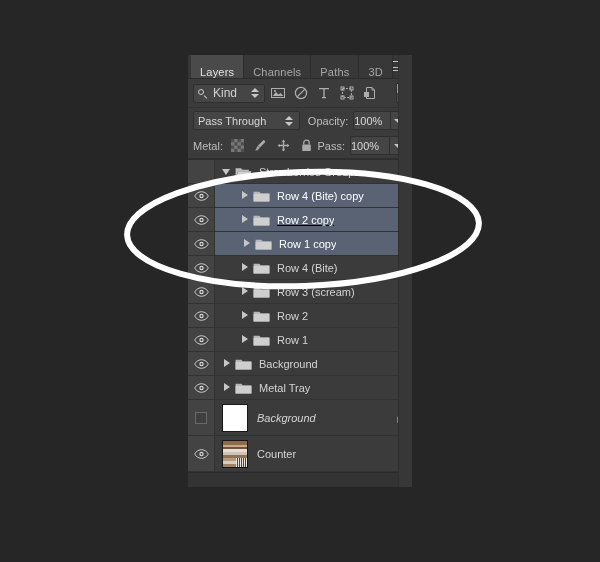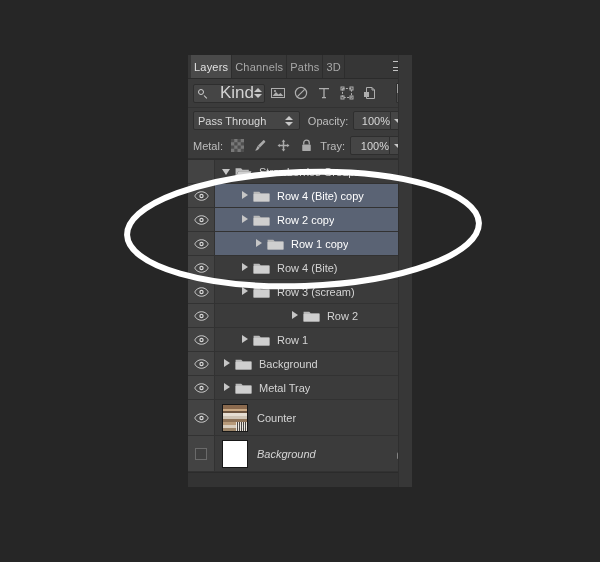--- a/index.html
+++ b/index.html
@@ -33,22 +33,22 @@
     position: relative;
     height: 23px;
     background: #363636;
     border-bottom: 1px solid #2b2b2b;
     display: flex;
     align-items: stretch;
     padding-left: 3px;
   }
   .tab {
     display: flex;
-    align-items: center;
-    padding: 0 3px;
+    align-items: flex-end;
+    padding: 0 9px;
     font-size: 11px;
     color: #a8a8a8;
     letter-spacing: .2px;
     background: #383838;
     border-right: 1px solid #2d2d2d;
     cursor: default;
   }
   .tab.active {
     background: #4a4a4a;
     color: #e2e2e2;
@@ -108,23 +108,23 @@
   .kind-select .magnify::after {
     content: "";
     position: absolute;
     left: 7px; top: 7px;
     width: 4px; height: 1px;
     background: #cfcfcf;
     transform: rotate(45deg);
     transform-origin: left center;
   }
   .kind-label {
-    font-size: 17px;
+    font-size: 12px;
     color: #d2d2d2;
-    margin-left: 12px;
+    margin-left: 5px;
     flex: 1;
   }
   .updown {
     width: 8px;
     margin-right: 2px;
     display: flex;
     flex-direction: column;
     align-items: center;
     gap: 2px;
   }
@@ -178,21 +178,21 @@
     margin-left: 8px;
   }
   .num-field {
     width: 40px;
     height: 19px;
     background: #454545;
     border: 1px solid #2e2e2e;
     border-radius: 2px 0 0 2px;
     display: flex;
     align-items: center;
-    justify-content: flex-end;
+    justify-content: flex-start;
     font-size: 11px;
     color: #d8d8d8;
     margin-left: 5px;
     box-sizing: border-box;
   }
   .num-arrow {
     width: 17px;
     height: 19px;
     background: #454545;
     border: 1px solid #2e2e2e;
@@ -475,21 +475,21 @@
           <path d="M4.1 7.3 L6.2 9.4 L4.6 11.4 C3.4 12.7 1.6 12.6 1.2 12.2 C2.6 11.4 2.6 9.5 4.1 7.3 Z" fill="#cfcfcf"></path>
         </svg>
         <svg class="lock-ic" viewBox="0 0 14 14">
           <path d="M7 0.6 L9 3 H7.8 V6.2 H11 V5 L13.4 7 L11 9 V7.8 H7.8 V11 H9 L7 13.4 L5 11 H6.2 V7.8 H3 V9 L0.6 7 L3 5 V6.2 H6.2 V3 H5 Z" fill="#cfcfcf"></path>
         </svg>
         <svg class="lock-ic" viewBox="0 0 12 14">
           <path d="M3 6 V4.2 A3 3 0 0 1 9 4.2 V6" fill="none" stroke="#cfcfcf" stroke-width="1.4"></path>
           <rect x="1.4" y="6" width="9.2" height="7" rx="1" fill="#cfcfcf"></rect>
         </svg>
       </div>
-      <span class="fill-label">Tray:</span>
+      <span class="fill-label">Pass:</span>
       <div class="num-field">
         <span>100%</span>
       </div>
       <div class="num-arrow">
         <span class="cv"></span>
       </div>
     </div>
 
     <div class="layerlist" id="layerlist">
       <div class="row group-head">
@@ -521,175 +521,175 @@
           </div>
         </div>
         <div class="row selected">
           <div class="eyecell">
             <svg class="eye" viewBox="0 0 16 11">
               <path d="M8 0.8 C12 0.8 15.2 4 15.2 5.5 C15.2 7 12 10.2 8 10.2 C4 10.2 0.8 7 0.8 5.5 C0.8 4 4 0.8 8 0.8 Z" fill="none" stroke="#cfcfcf" stroke-width="1.1"></path>
               <circle cx="8" cy="5.5" r="2.4" fill="#d8d8d8"></circle>
               <circle cx="8" cy="5.5" r="1.1" fill="#3a3a3a"></circle>
             </svg>
           </div>
+          <div class="rowbody" style="padding-left: 25px; text-decoration: underline;">
+            <span class="disc right"></span>
+            <svg class="folder" viewBox="0 0 18 14">
+              <path d="M0.6 12.8 V2.4 H6.6 L8.2 4.2 H17.4 V12.8 Z" fill="#b9b9b9"></path>
+              <path d="M0.6 4.9 H17.4 V12.8 H0.6 Z" fill="#cfcfcf"></path>
+            </svg>
+            <span class="lname">Row 2 copy</span>
+          </div>
+        </div>
+        <div class="row selected">
+          <div class="eyecell">
+            <svg class="eye" viewBox="0 0 16 11">
+              <path d="M8 0.8 C12 0.8 15.2 4 15.2 5.5 C15.2 7 12 10.2 8 10.2 C4 10.2 0.8 7 0.8 5.5 C0.8 4 4 0.8 8 0.8 Z" fill="none" stroke="#cfcfcf" stroke-width="1.1"></path>
+              <circle cx="8" cy="5.5" r="2.4" fill="#d8d8d8"></circle>
+              <circle cx="8" cy="5.5" r="1.1" fill="#3a3a3a"></circle>
+            </svg>
+          </div>
+          <div class="rowbody" style="padding-left: 27px;">
+            <span class="disc right"></span>
+            <svg class="folder" viewBox="0 0 18 14">
+              <path d="M0.6 12.8 V2.4 H6.6 L8.2 4.2 H17.4 V12.8 Z" fill="#b9b9b9"></path>
+              <path d="M0.6 4.9 H17.4 V12.8 H0.6 Z" fill="#cfcfcf"></path>
+            </svg>
+            <span class="lname">Row 1 copy</span>
+          </div>
+        </div>
+        <div class="row">
+          <div class="eyecell">
+            <svg class="eye" viewBox="0 0 16 11">
+              <path d="M8 0.8 C12 0.8 15.2 4 15.2 5.5 C15.2 7 12 10.2 8 10.2 C4 10.2 0.8 7 0.8 5.5 C0.8 4 4 0.8 8 0.8 Z" fill="none" stroke="#cfcfcf" stroke-width="1.1"></path>
+              <circle cx="8" cy="5.5" r="2.4" fill="#d8d8d8"></circle>
+              <circle cx="8" cy="5.5" r="1.1" fill="#3a3a3a"></circle>
+            </svg>
+          </div>
           <div class="rowbody" style="padding-left: 25px;">
             <span class="disc right"></span>
             <svg class="folder" viewBox="0 0 18 14">
               <path d="M0.6 12.8 V2.4 H6.6 L8.2 4.2 H17.4 V12.8 Z" fill="#b9b9b9"></path>
               <path d="M0.6 4.9 H17.4 V12.8 H0.6 Z" fill="#cfcfcf"></path>
             </svg>
-            <span class="lname">Row 2 copy</span>
-          </div>
-        </div>
-        <div class="row selected">
-          <div class="eyecell">
-            <svg class="eye" viewBox="0 0 16 11">
-              <path d="M8 0.8 C12 0.8 15.2 4 15.2 5.5 C15.2 7 12 10.2 8 10.2 C4 10.2 0.8 7 0.8 5.5 C0.8 4 4 0.8 8 0.8 Z" fill="none" stroke="#cfcfcf" stroke-width="1.1"></path>
-              <circle cx="8" cy="5.5" r="2.4" fill="#d8d8d8"></circle>
-              <circle cx="8" cy="5.5" r="1.1" fill="#3a3a3a"></circle>
-            </svg>
-          </div>
-          <div class="rowbody" style="padding-left: 39px;">
-            <span class="disc right"></span>
-            <svg class="folder" viewBox="0 0 18 14">
-              <path d="M0.6 12.8 V2.4 H6.6 L8.2 4.2 H17.4 V12.8 Z" fill="#b9b9b9"></path>
-              <path d="M0.6 4.9 H17.4 V12.8 H0.6 Z" fill="#cfcfcf"></path>
-            </svg>
-            <span class="lname">Row 1 copy</span>
+            <span class="lname">Row 4 (Bite)</span>
           </div>
         </div>
         <div class="row">
           <div class="eyecell">
             <svg class="eye" viewBox="0 0 16 11">
               <path d="M8 0.8 C12 0.8 15.2 4 15.2 5.5 C15.2 7 12 10.2 8 10.2 C4 10.2 0.8 7 0.8 5.5 C0.8 4 4 0.8 8 0.8 Z" fill="none" stroke="#cfcfcf" stroke-width="1.1"></path>
               <circle cx="8" cy="5.5" r="2.4" fill="#d8d8d8"></circle>
               <circle cx="8" cy="5.5" r="1.1" fill="#3a3a3a"></circle>
             </svg>
           </div>
           <div class="rowbody" style="padding-left: 25px;">
             <span class="disc right"></span>
             <svg class="folder" viewBox="0 0 18 14">
               <path d="M0.6 12.8 V2.4 H6.6 L8.2 4.2 H17.4 V12.8 Z" fill="#b9b9b9"></path>
               <path d="M0.6 4.9 H17.4 V12.8 H0.6 Z" fill="#cfcfcf"></path>
             </svg>
-            <span class="lname">Row 4 (Bite)</span>
+            <span class="lname">Row 3 (scream)</span>
           </div>
         </div>
         <div class="row">
           <div class="eyecell">
             <svg class="eye" viewBox="0 0 16 11">
               <path d="M8 0.8 C12 0.8 15.2 4 15.2 5.5 C15.2 7 12 10.2 8 10.2 C4 10.2 0.8 7 0.8 5.5 C0.8 4 4 0.8 8 0.8 Z" fill="none" stroke="#cfcfcf" stroke-width="1.1"></path>
               <circle cx="8" cy="5.5" r="2.4" fill="#d8d8d8"></circle>
               <circle cx="8" cy="5.5" r="1.1" fill="#3a3a3a"></circle>
             </svg>
           </div>
           <div class="rowbody" style="padding-left: 25px;">
             <span class="disc right"></span>
             <svg class="folder" viewBox="0 0 18 14">
               <path d="M0.6 12.8 V2.4 H6.6 L8.2 4.2 H17.4 V12.8 Z" fill="#b9b9b9"></path>
               <path d="M0.6 4.9 H17.4 V12.8 H0.6 Z" fill="#cfcfcf"></path>
             </svg>
-            <span class="lname">Row 3 (scream)</span>
+            <span class="lname">Row 2</span>
           </div>
         </div>
         <div class="row">
           <div class="eyecell">
             <svg class="eye" viewBox="0 0 16 11">
               <path d="M8 0.8 C12 0.8 15.2 4 15.2 5.5 C15.2 7 12 10.2 8 10.2 C4 10.2 0.8 7 0.8 5.5 C0.8 4 4 0.8 8 0.8 Z" fill="none" stroke="#cfcfcf" stroke-width="1.1"></path>
               <circle cx="8" cy="5.5" r="2.4" fill="#d8d8d8"></circle>
               <circle cx="8" cy="5.5" r="1.1" fill="#3a3a3a"></circle>
             </svg>
           </div>
-          <div class="rowbody" style="padding-left: 25px; justify-content: center;">
-            <span class="disc right"></span>
-            <svg class="folder" viewBox="0 0 18 14">
-              <path d="M0.6 12.8 V2.4 H6.6 L8.2 4.2 H17.4 V12.8 Z" fill="#b9b9b9"></path>
-              <path d="M0.6 4.9 H17.4 V12.8 H0.6 Z" fill="#cfcfcf"></path>
-            </svg>
-            <span class="lname">Row 2</span>
+          <div class="rowbody" style="padding-left: 25px;">
+            <span class="disc right"></span>
+            <svg class="folder" viewBox="0 0 18 14">
+              <path d="M0.6 12.8 V2.4 H6.6 L8.2 4.2 H17.4 V12.8 Z" fill="#b9b9b9"></path>
+              <path d="M0.6 4.9 H17.4 V12.8 H0.6 Z" fill="#cfcfcf"></path>
+            </svg>
+            <span class="lname">Row 1</span>
           </div>
         </div>
         <div class="row">
           <div class="eyecell">
             <svg class="eye" viewBox="0 0 16 11">
               <path d="M8 0.8 C12 0.8 15.2 4 15.2 5.5 C15.2 7 12 10.2 8 10.2 C4 10.2 0.8 7 0.8 5.5 C0.8 4 4 0.8 8 0.8 Z" fill="none" stroke="#cfcfcf" stroke-width="1.1"></path>
               <circle cx="8" cy="5.5" r="2.4" fill="#d8d8d8"></circle>
               <circle cx="8" cy="5.5" r="1.1" fill="#3a3a3a"></circle>
             </svg>
           </div>
-          <div class="rowbody" style="padding-left: 25px;">
-            <span class="disc right"></span>
-            <svg class="folder" viewBox="0 0 18 14">
-              <path d="M0.6 12.8 V2.4 H6.6 L8.2 4.2 H17.4 V12.8 Z" fill="#b9b9b9"></path>
-              <path d="M0.6 4.9 H17.4 V12.8 H0.6 Z" fill="#cfcfcf"></path>
-            </svg>
-            <span class="lname">Row 1</span>
+          <div class="rowbody" style="padding-left: 7px;">
+            <span class="disc right"></span>
+            <svg class="folder" viewBox="0 0 18 14">
+              <path d="M0.6 12.8 V2.4 H6.6 L8.2 4.2 H17.4 V12.8 Z" fill="#b9b9b9"></path>
+              <path d="M0.6 4.9 H17.4 V12.8 H0.6 Z" fill="#cfcfcf"></path>
+            </svg>
+            <span class="lname">Background</span>
           </div>
         </div>
         <div class="row">
           <div class="eyecell">
             <svg class="eye" viewBox="0 0 16 11">
               <path d="M8 0.8 C12 0.8 15.2 4 15.2 5.5 C15.2 7 12 10.2 8 10.2 C4 10.2 0.8 7 0.8 5.5 C0.8 4 4 0.8 8 0.8 Z" fill="none" stroke="#cfcfcf" stroke-width="1.1"></path>
               <circle cx="8" cy="5.5" r="2.4" fill="#d8d8d8"></circle>
               <circle cx="8" cy="5.5" r="1.1" fill="#3a3a3a"></circle>
             </svg>
           </div>
           <div class="rowbody" style="padding-left: 7px;">
             <span class="disc right"></span>
             <svg class="folder" viewBox="0 0 18 14">
               <path d="M0.6 12.8 V2.4 H6.6 L8.2 4.2 H17.4 V12.8 Z" fill="#b9b9b9"></path>
               <path d="M0.6 4.9 H17.4 V12.8 H0.6 Z" fill="#cfcfcf"></path>
             </svg>
-            <span class="lname">Background</span>
-          </div>
-        </div>
-        <div class="row">
-          <div class="eyecell">
-            <svg class="eye" viewBox="0 0 16 11">
-              <path d="M8 0.8 C12 0.8 15.2 4 15.2 5.5 C15.2 7 12 10.2 8 10.2 C4 10.2 0.8 7 0.8 5.5 C0.8 4 4 0.8 8 0.8 Z" fill="none" stroke="#cfcfcf" stroke-width="1.1"></path>
-              <circle cx="8" cy="5.5" r="2.4" fill="#d8d8d8"></circle>
-              <circle cx="8" cy="5.5" r="1.1" fill="#3a3a3a"></circle>
-            </svg>
-          </div>
-          <div class="rowbody" style="padding-left: 7px;">
-            <span class="disc right"></span>
-            <svg class="folder" viewBox="0 0 18 14">
-              <path d="M0.6 12.8 V2.4 H6.6 L8.2 4.2 H17.4 V12.8 Z" fill="#b9b9b9"></path>
-              <path d="M0.6 4.9 H17.4 V12.8 H0.6 Z" fill="#cfcfcf"></path>
-            </svg>
             <span class="lname">Metal Tray</span>
-          </div>
-        </div>
-        <div class="row tall">
-          <div class="eyecell">
-            <svg class="eye" viewBox="0 0 16 11">
-              <path d="M8 0.8 C12 0.8 15.2 4 15.2 5.5 C15.2 7 12 10.2 8 10.2 C4 10.2 0.8 7 0.8 5.5 C0.8 4 4 0.8 8 0.8 Z" fill="none" stroke="#cfcfcf" stroke-width="1.1"></path>
-              <circle cx="8" cy="5.5" r="2.4" fill="#d8d8d8"></circle>
-              <circle cx="8" cy="5.5" r="1.1" fill="#3a3a3a"></circle>
-            </svg>
-          </div>
-          <div class="rowbody" style="padding-left: 7px;">
-            <div class="thumb counter"></div>
-            <span class="lname">Counter</span>
           </div>
         </div>
         <div class="row tall">
           <div class="eyecell">
             <span class="eye-empty"></span>
           </div>
           <div class="rowbody" style="padding-left: 7px;">
             <div class="thumb"></div>
             <span class="lname italic">Background</span>
             <svg class="lock-badge" viewBox="0 0 12 14">
               <path d="M3.2 6.3 V4.4 A2.8 2.8 0 0 1 8.8 4.4 V6.3" fill="none" stroke="#c6c6c6" stroke-width="1.3"></path>
               <rect x="1.6" y="6.3" width="8.8" height="6.6" rx="1" fill="none" stroke="#c6c6c6" stroke-width="1.2"></rect>
               <circle cx="6" cy="9.6" r="1.1" fill="#c6c6c6"></circle>
             </svg>
           </div>
         </div>
+        <div class="row tall">
+          <div class="eyecell">
+            <svg class="eye" viewBox="0 0 16 11">
+              <path d="M8 0.8 C12 0.8 15.2 4 15.2 5.5 C15.2 7 12 10.2 8 10.2 C4 10.2 0.8 7 0.8 5.5 C0.8 4 4 0.8 8 0.8 Z" fill="none" stroke="#cfcfcf" stroke-width="1.1"></path>
+              <circle cx="8" cy="5.5" r="2.4" fill="#d8d8d8"></circle>
+              <circle cx="8" cy="5.5" r="1.1" fill="#3a3a3a"></circle>
+            </svg>
+          </div>
+          <div class="rowbody" style="padding-left: 7px;">
+            <div class="thumb counter"></div>
+            <span class="lname">Counter</span>
+          </div>
+        </div>
         <div class="scrollgutter"></div>
     </div>
 
     <div class="panel-footer"></div>
   </div>
 
   <svg class="annot" id="annot-svg" viewBox="0 0 600 562">
     <ellipse id="annot-ellipse" fill="none" stroke="#ffffff" stroke-width="6" cx="303" cy="229" rx="176" ry="57" transform="rotate(-2 303 229)"></ellipse>
   </svg>
 

